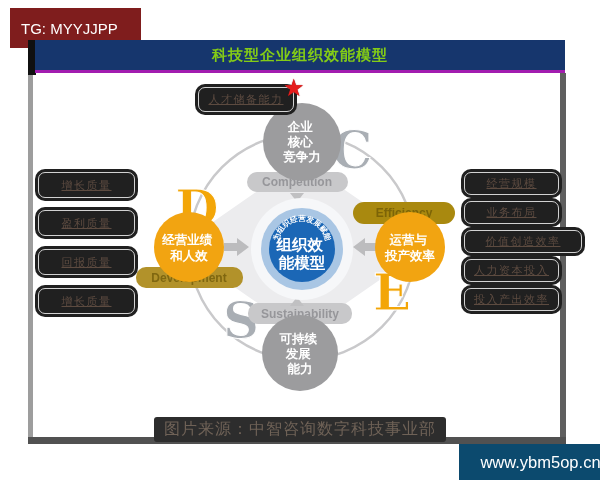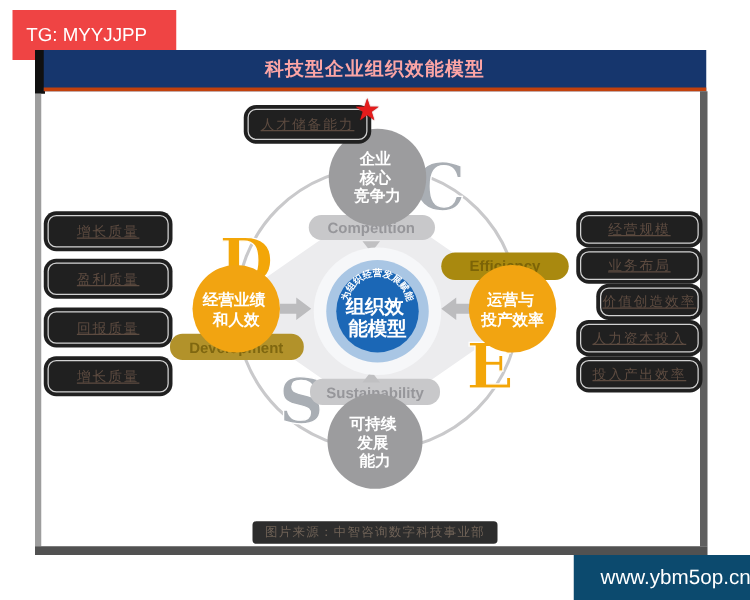--- a/index.html
+++ b/index.html
@@ -1,36 +1,36 @@
 <!DOCTYPE html>
 <html><head>
 <meta charset="utf-8">
 <style>
   html,body{margin:0;padding:0;background:#fff;}
   .page{position:relative;width:600px;height:480px;background:#ffffff;overflow:hidden;
         font-family:"Liberation Sans","DejaVu Sans",sans-serif;}
-  .tag{position:absolute;left:10px;top:8px;width:131px;height:40px;background:#ef4444;
+  .tag{position:absolute;left:10px;top:8px;width:131px;height:40px;background:#7f1d1d;
        color:#fff;font-size:15px;display:flex;align-items:center;padding-left:11px;box-sizing:border-box;}
   .titlebar{position:absolute;left:35px;top:40px;width:530px;height:33px;background:#16366d;
-       border-bottom:3px solid #c2410c;box-sizing:border-box;color:#fca5a5;font-weight:bold;
+       border-bottom:3px solid #a21caf;box-sizing:border-box;color:#84cc16;font-weight:bold;
        font-size:15px;display:flex;align-items:center;justify-content:center;letter-spacing:1px;}
   .notch{position:absolute;left:28px;top:40px;width:8px;height:35px;background:#101010;}
   .frame-left{position:absolute;left:28px;top:75px;width:5px;height:362px;background:#9d9d9d;}
   .frame-right{position:absolute;left:560px;top:73px;width:6px;height:364px;background:#5f5f5f;}
   .frame-bottom{position:absolute;left:28px;top:437px;width:538px;height:7px;background:#515151;}
   .box{position:absolute;display:flex;align-items:center;justify-content:center;
        font-size:11px;box-sizing:border-box;z-index:5;text-decoration:underline;}
   .box.dark{background:#202020;border:1.5px solid #d2d2d2;border-radius:7px;
        box-shadow:0 0 0 3px #202020;color:#5d4b40;letter-spacing:1.5px;}
   .box.light{background:#f4f4f4;border:2px solid #2b2b2b;border-radius:6px;color:#1e1e1e;
        font-size:12px;letter-spacing:1px;}
   .star{position:absolute;left:283px;top:74px;font-size:24px;color:#e51c1c;z-index:6;
        text-shadow:0 0 1px #8f0f0f;}
   .caption{position:absolute;left:300px;top:417px;transform:translateX(-50%);
-       background:#2d2d2d;color:#6f6257;font-size:10px;padding:2px 10px;border-radius:3px;
+       background:#2d2d2d;color:#6f6257;font-size:16px;padding:2px 10px;border-radius:3px;
        letter-spacing:1px;white-space:nowrap;z-index:4;}
   .wwwbar{position:absolute;left:459px;top:444px;width:163px;height:36px;background:#0c4a6e;
        color:#fff;font-size:16.5px;display:flex;align-items:center;justify-content:center;z-index:8;}
   svg{position:absolute;left:0;top:0;z-index:2;}
   svg text{font-family:"Liberation Sans","DejaVu Sans",sans-serif;}
   svg text.letter{font-family:"DejaVu Serif","Liberation Serif",serif;font-weight:bold;}
 </style>
 </head>
 <body>
 
@@ -109,21 +109,21 @@
   <div class="box dark" style="left:198px;top:87px;width:96px;height:25px">人才储备能力</div>
   <span class="star">★</span>
 
   <div class="box dark" style="left:38px;top:172px;width:97px;height:26px">增长质量</div>
   <div class="box dark" style="left:38px;top:210px;width:97px;height:26px">盈利质量</div>
   <div class="box dark" style="left:38px;top:249px;width:97px;height:26px">回报质量</div>
   <div class="box dark" style="left:38px;top:288px;width:97px;height:26px">增长质量</div>
 
   <div class="box dark" style="left:464px;top:172px;width:95px;height:23px">经营规模</div>
   <div class="box dark" style="left:464px;top:201px;width:95px;height:23px">业务布局</div>
-  <div class="box dark" style="left:480px;top:230px;width:79px;height:23px">价值创造效率</div>
+  <div class="box dark" style="left:464px;top:230px;width:118px;height:23px">价值创造效率</div>
   <div class="box dark" style="left:464px;top:259px;width:95px;height:23px">人力资本投入</div>
   <div class="box dark" style="left:464px;top:288px;width:95px;height:23px">投入产出效率</div>
 
 
   <div class="caption">图片来源：中智咨询数字科技事业部</div>
   <div class="wwwbar">www.ybm5op.cn</div>
 
 </div>
 
 </body></html>

